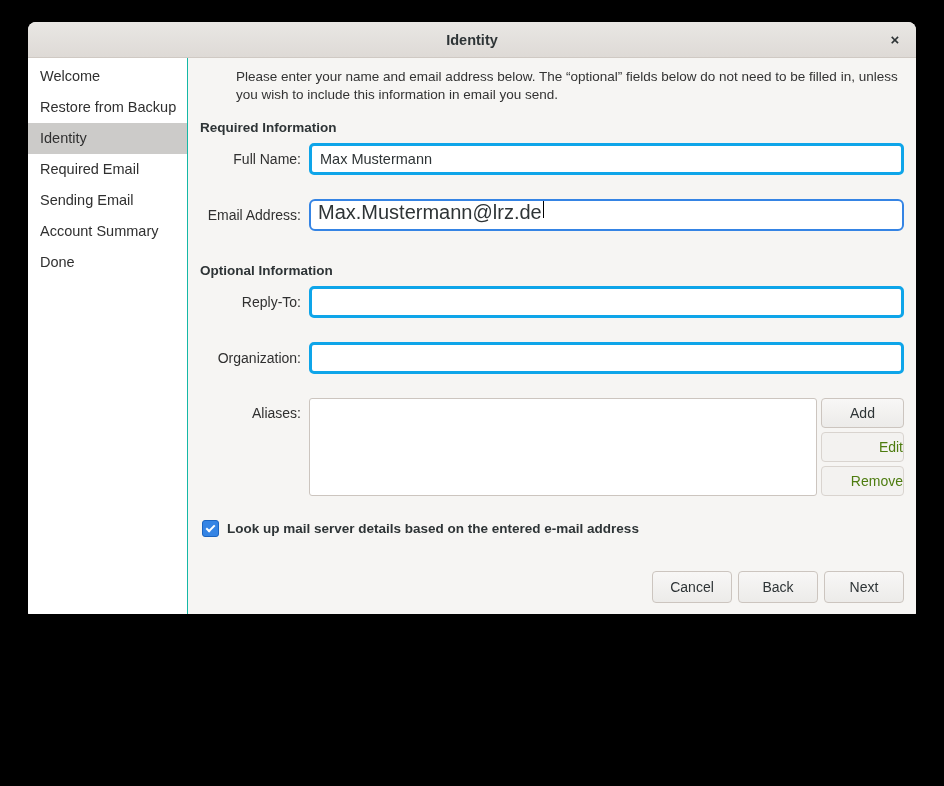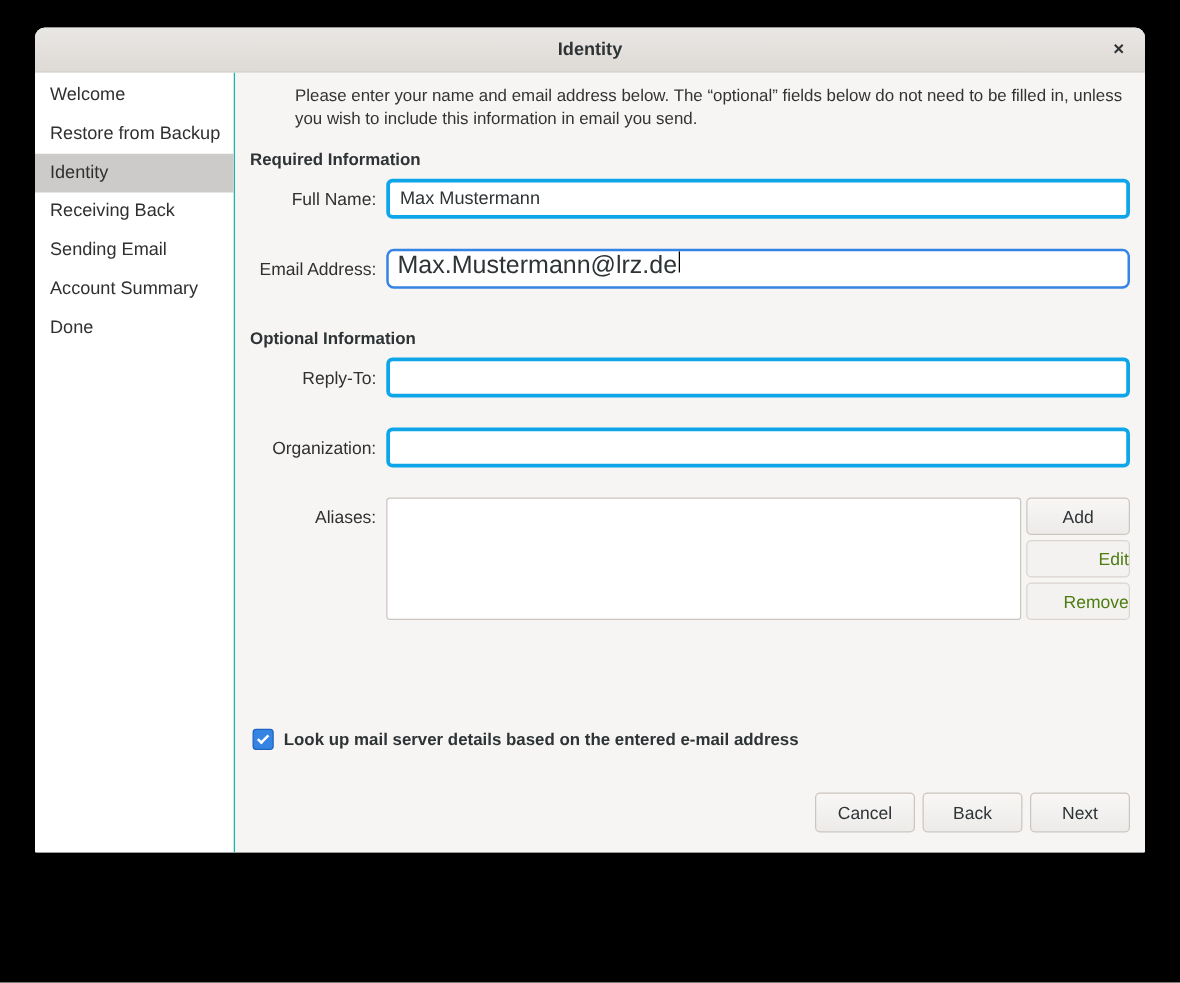--- a/index.html
+++ b/index.html
@@ -7,21 +7,21 @@
   body {
     background: #000000;
     font-family: "Liberation Sans", "DejaVu Sans", sans-serif;
     color: #363636;
     position: relative;
     overflow: hidden;
   }
   .window {
     position: absolute;
     left: 28px; top: 22px;
-    width: 888px; height: 660px;
+    width: 888px; height: 592px;
     background: #f6f5f3;
     border-radius: 8px 8px 1px 1px;
     overflow: hidden;
     display: flex;
     flex-direction: column;
   }
   
   .titlebar {
     height: 36px;
     flex: 0 0 36px;
@@ -216,21 +216,21 @@
     <span class="title">Identity</span>
     <div class="close-btn">×</div>
   </div>
 
   <div class="main">
 
     <div class="sidebar">
       <div class="side-item">Welcome</div>
       <div class="side-item">Restore from Backup</div>
       <div class="side-item selected">Identity</div>
-      <div class="side-item">Receiving Back</div>
+      <div class="side-item">Required Email</div>
       <div class="side-item">Sending Email</div>
       <div class="side-item">Account Summary</div>
       <div class="side-item">Done</div>
     </div>
 
     <div class="content">
 
       <div class="intro">Please enter your name and email address below. The “optional” fields below do not need to be filled in, unless you wish to include this information in email you send.</div>
 
       <div class="section-header">Required Information</div>

